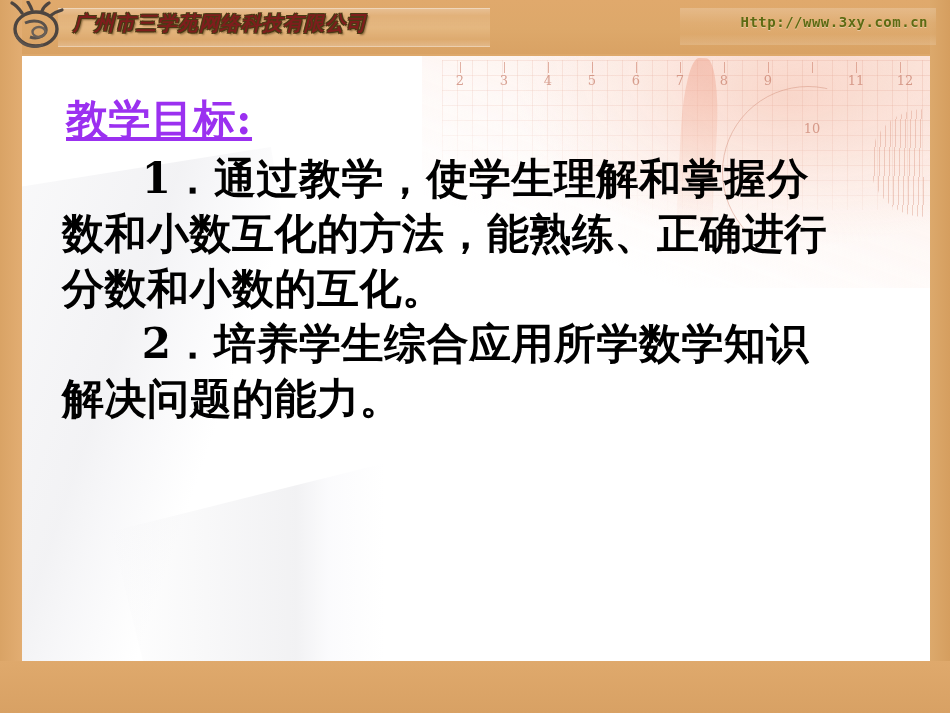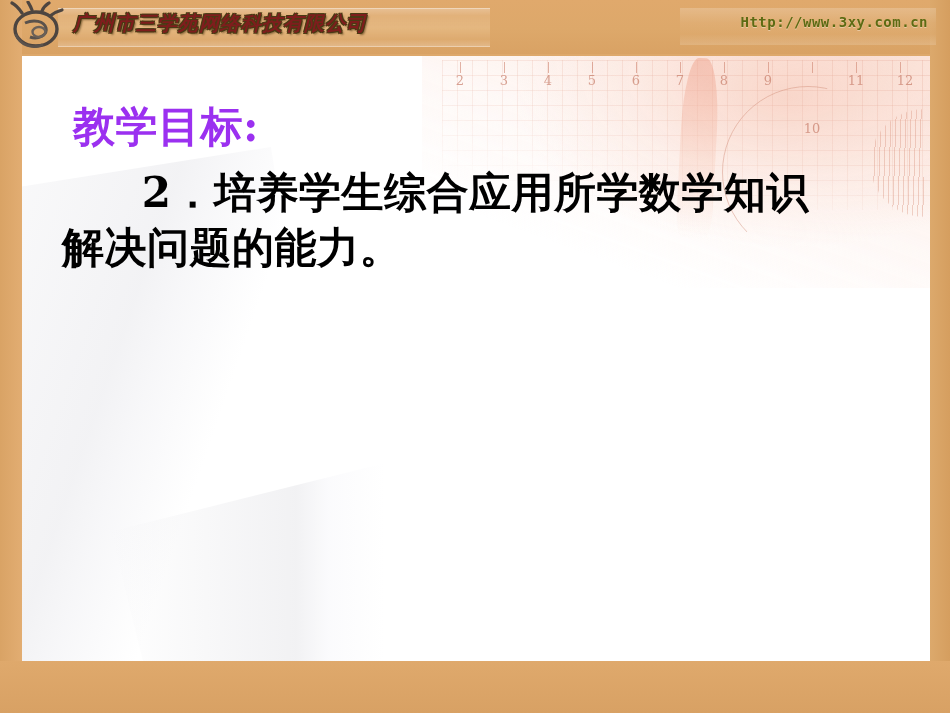--- a/index.html
+++ b/index.html
@@ -204,21 +204,21 @@
     font-weight: bold;
     line-height: 1.31;
     color: #000000;
     letter-spacing: 0.5px;
   }
   .p-block { margin: 0 0 0 0; }
   .indent { display: inline-block; width: 1.9em; }
   .accent-purple {
     color: #9b30f0;
   }
-  .heading-line { margin: 11px; }
+  .heading-line { margin: 4px; text-decoration: underline; }
 </style>
 </head>
 <body>
 
 <div class="slide">
 
   <div class="slide-border-top"></div>
   <div class="slide-border-left"></div>
   <div class="slide-border-right"></div>
   <div class="slide-border-bottom"></div>
@@ -277,20 +277,21 @@
           <div class="rnum" style="left: 426px; text-align: center;">11</div>
           <div class="rtick" style="left: 470px;"></div>
           <div class="rnum" style="left: 451px; margin-left: 24px;">12</div>
         </div>
     </div>
 
     <div class="body-text">
 
       <p class="heading-line accent-purple">教学目标:</p>
 
+      <p class="p-block"><span class="indent"></span><span>1．通过教学，使学生理解和掌握分数和小数互化的方法，能熟练、正确进行分数和小数的互化。</span></p>
 
       <p class="p-block"><span class="indent"></span><span>2．培养学生综合应用所学数学知识解决问题的能力。</span></p>
 
 
 
     </div>
   </div>
 </div>
 
 </body></html>

